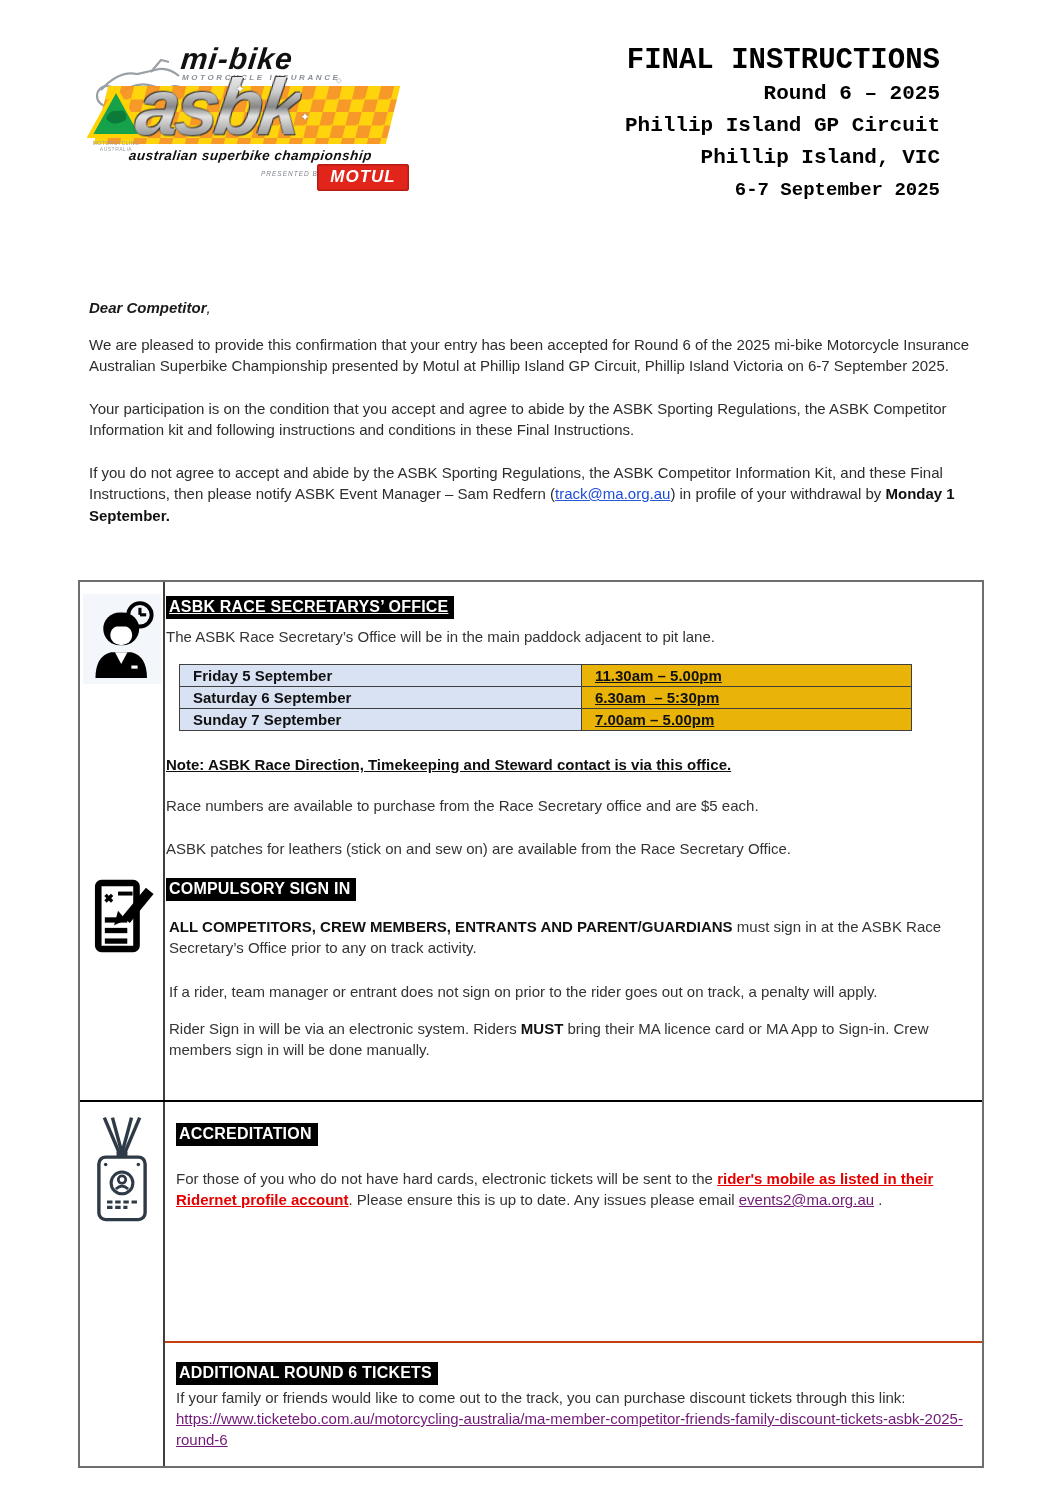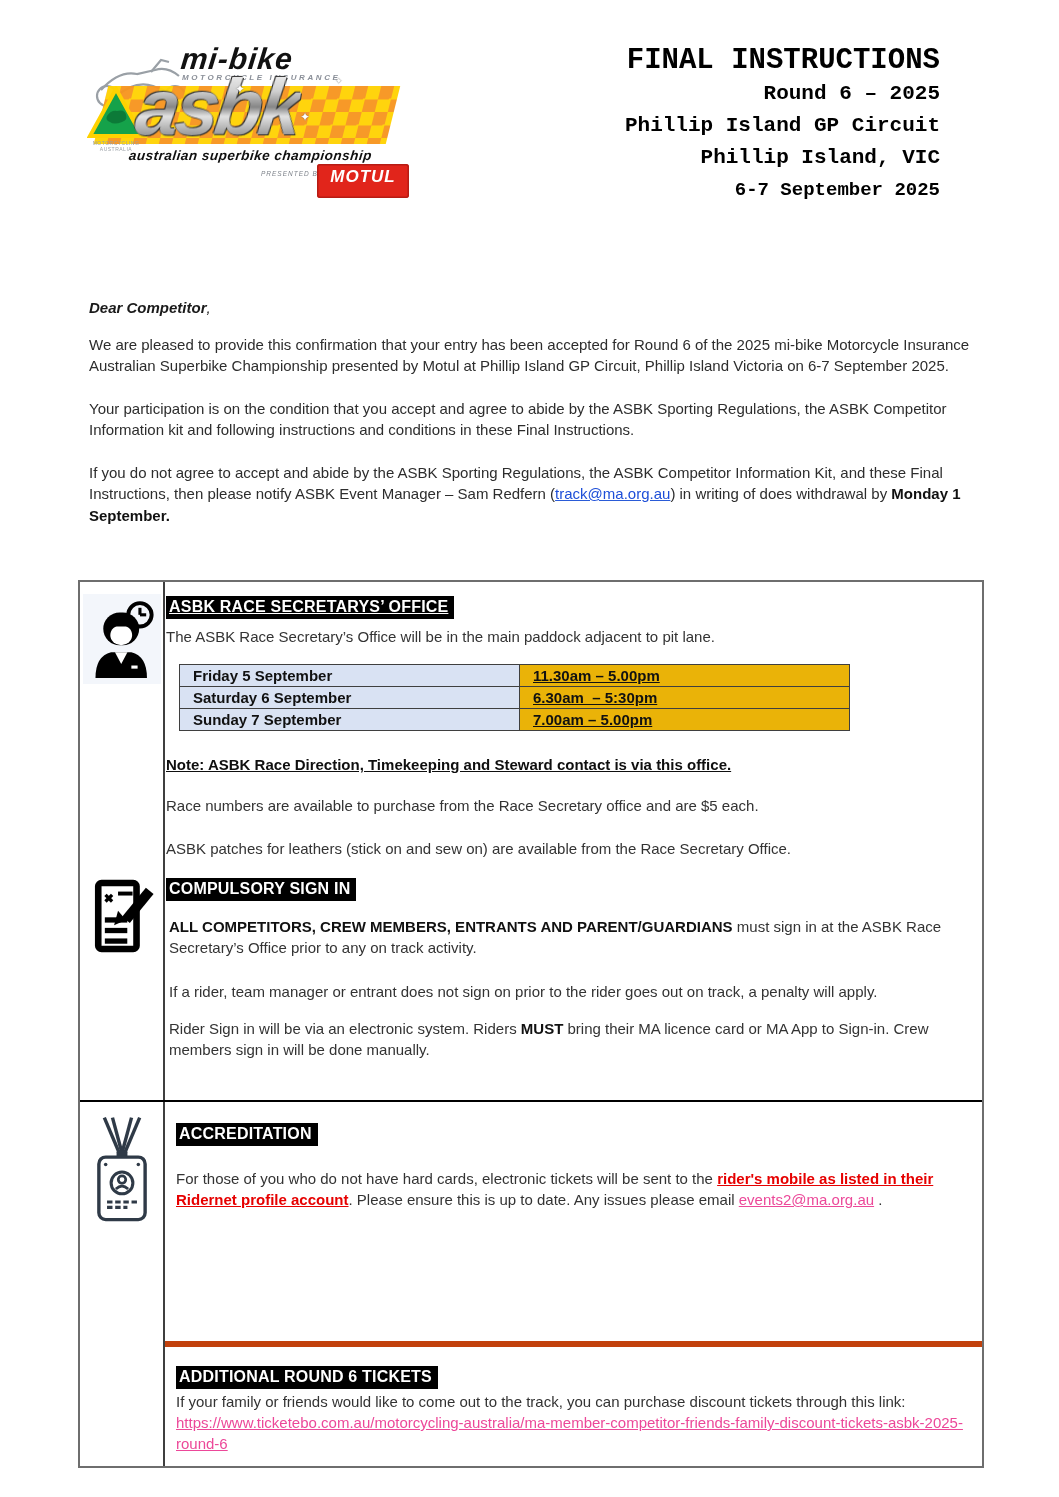--- a/index.html
+++ b/index.html
@@ -28,64 +28,64 @@
             background:linear-gradient(180deg,#f8f8f8 0%,#cfcfcf 30%,#868686 50%,#e2e2e2 62%,#6f6f6f 100%);
             -webkit-background-clip:text; background-clip:text; color:transparent;
             text-shadow:none;
             filter:drop-shadow(1.5px 1.5px 0 #2b2b2b) drop-shadow(-1px -1px 0 #2b2b2b); }
   .star { position:absolute; color:#ffffff; font-size:12px;
           text-shadow:0 0 1px #333; z-index:3; }
   .series-line { position:absolute; left:44px; top:108px; font-size:13.5px; font-weight:bold;
           font-style:italic; letter-spacing:.5px; color:#101010; transform:skewX(-6deg); }
   .presented { position:absolute; left:176px; top:130px; font-size:6.5px; font-style:italic;
           color:#7d828a; letter-spacing:1px; }
-  .motul-box { position:absolute; left:232px; top:124px; width:92px; height:34px;
+  .motul-box { position:absolute; left:232px; top:124px; width:92px; height:27px;
           background:#E1251B; border-radius:3px; color:#fff; font-weight:bold; font-style:italic;
           font-size:17px; text-align:center; line-height:26px; letter-spacing:1px;
           box-shadow:0 0 0 1.5px #b71c14 inset; }
 
   
   .title-block { position:absolute; right:119px; top:44px; text-align:right; color:#000;font-family:Liberation Mono, monospace; }
   .title-main { font-size:29px; font-weight:bold; line-height:34px; }
   .title-sub  { font-size:21px; font-weight:bold; line-height:32px; }
   .title-date { font-size:19px; font-weight:bold; line-height:32px; }
 
   
   .intro { position:absolute; left:89px; top:297px; width:882px; font-size:15px;
            line-height:21.5px; color:#2d2d2d; }
   .salutation { font-weight:bold; font-style:italic; margin-bottom:15px; color:#1a1a1a; }
   .intro p.para { margin-bottom:21px; }
   b.ink { color:#111; }
   a.mail-dark { color:#1d4ed8; text-decoration:underline; text-decoration-color:#2a5bd7; cursor:pointer; }
-  a.link-blue { color:#ec4899; text-decoration:underline; cursor:pointer; word-break:break-word; }
+  a.link-blue { color:#701a75; text-decoration:underline; cursor:pointer; word-break:break-word; }
 
   
   .doc-table { position:absolute; left:78px; top:580px; width:906px;
                border:2px solid #6e6e6e; background:#fff; }
   .t-row { display:flex; align-items:stretch; }
   .icon-col { width:85px; flex:0 0 85px; border-right:2px solid #3f3f3f; position:relative; }
   .content-col { flex:1 1 auto; padding:0 14px 0 1px; position:relative; }
   .row-a { height:520px; border-bottom:2px solid #000; }
   .row-b { height:364px; }
   .split-col { flex:1 1 auto; display:flex; flex-direction:column; }
   .sub-acc { height:239px; padding:0 14px 0 11px; }
-  .sub-tix { flex:1 1 auto; border-top:6px solid #c2410c; padding:0 14px 0 11px; }
+  .sub-tix { flex:1 1 auto; border-top:2px solid #c2410c; padding:0 14px 0 11px; }
 
   .sec-head { display:inline-block; background:#000; color:#fff; font-weight:bold;
               font-size:16px; padding:2px 6px 3px 3px; letter-spacing:.2px; }
   .sec-head.underlined { text-decoration:underline; }
   .body-p { font-size:15px; line-height:21px; color:#333; }
   .note-line { font-size:15px; font-weight:bold; color:#0f0f0f;
                text-decoration:underline; }
 
   
   .sched { border-collapse:collapse; margin-left:13px; margin-top:17px; }
   .sched td { border:1.6px solid #3f3f3f; font-size:15px; font-weight:bold; color:#111;
               padding:1px 8px 2px 13px; white-space:pre; height:22px; }
-  .sched td.day { width:340px; background:#d9e2f3; }
+  .sched td.day { width:402px; background:#d9e2f3; }
   .sched td.hours { width:330px; background:#eab308;text-decoration:underline; }
 
   
   .m-h1 { margin-top:14px; }
   .m-intro { margin-top:7px; }
   .m-note { margin-top:25px; }
   .m-p1 { margin-top:22px; }
   .m-p2 { margin-top:22px; }
   .m-h2 { margin-top:19px; }
   .m-sp1 { margin-top:15px; padding-left:3px; }
@@ -146,21 +146,21 @@
     <div class="title-sub">Round 6 – 2025</div>
     <div class="title-sub">Phillip Island GP Circuit</div>
     <div class="title-sub">Phillip Island, VIC</div>
     <div class="title-date">6-7 September 2025</div>
   </div>
 
   <div class="intro">
     <div class="salutation"><span>Dear Competitor</span><span style="font-weight:normal; font-style:italic;">,</span></div>
     <p class="para">We are pleased to provide this confirmation that your entry has been accepted for Round 6 of the 2025 mi-bike Motorcycle Insurance Australian Superbike Championship presented by Motul at Phillip Island GP Circuit, Phillip Island Victoria on 6-7 September 2025.</p>
     <p class="para">Your participation is on the condition that you accept and agree to abide by the ASBK Sporting Regulations, the ASBK Competitor Information kit and following instructions and conditions in these Final Instructions.</p>
-    <p class="para"><span>If you do not agree to accept and abide by the ASBK Sporting Regulations, the ASBK Competitor Information Kit, and these Final Instructions, then please notify ASBK Event Manager – Sam Redfern (</span><a class="mail-dark">track@ma.org.au</a><span>) in writing of does withdrawal by </span><b class="ink">Monday 1 September.</b></p>
+    <p class="para"><span>If you do not agree to accept and abide by the ASBK Sporting Regulations, the ASBK Competitor Information Kit, and these Final Instructions, then please notify ASBK Event Manager – Sam Redfern (</span><a class="mail-dark">track@ma.org.au</a><span>) in profile of your withdrawal by </span><b class="ink">Monday 1 September.</b></p>
   </div>
 
   <div class="doc-table">
 
     <div class="t-row row-a">
       <div class="icon-col">
         <svg class="icon-wrap ic-secretary" viewBox="0 0 100 112">
           <circle cx="73" cy="25" r="15" fill="none" stroke="#000" stroke-width="5"></circle>
           <line x1="73" y1="25" x2="73" y2="16" stroke="#000" stroke-width="4"></line>
           <line x1="73" y1="25" x2="81" y2="25" stroke="#000" stroke-width="4"></line>

